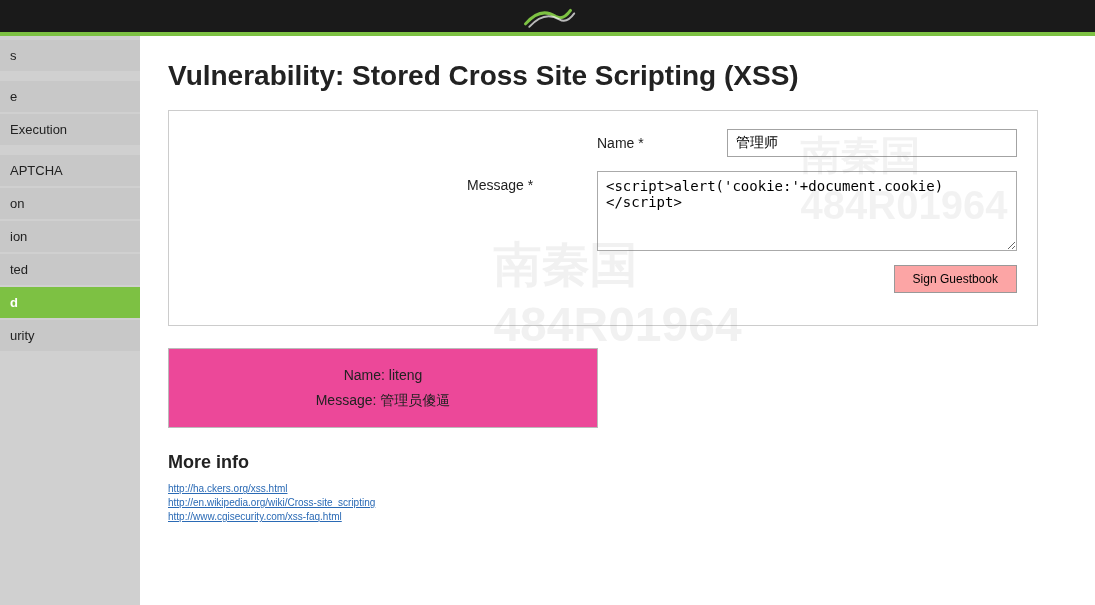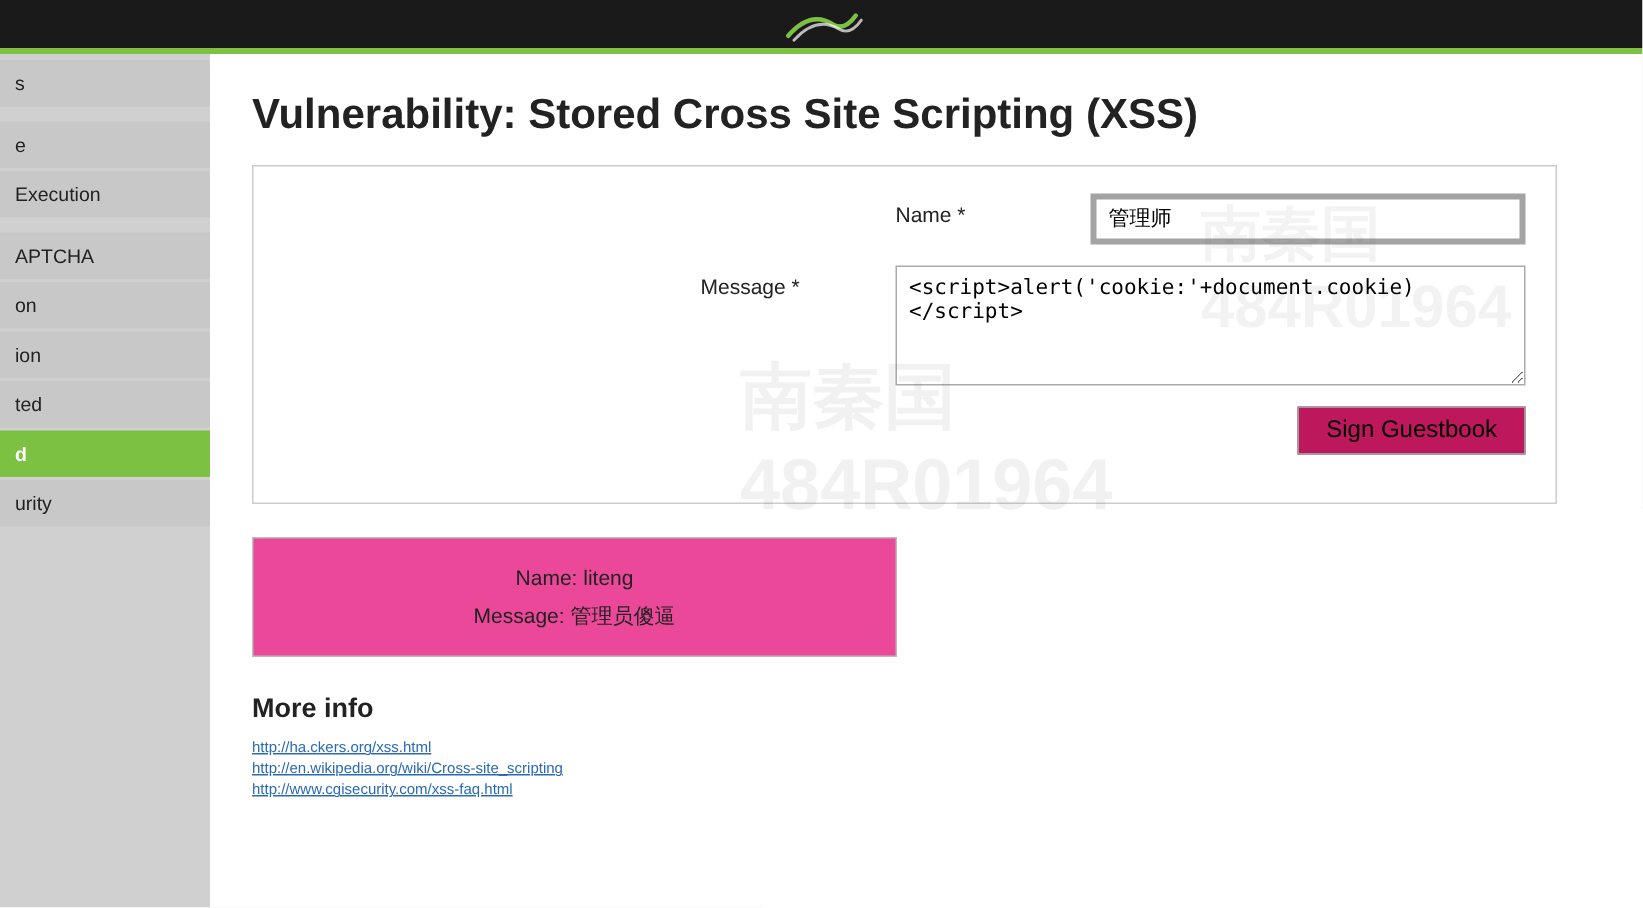--- a/index.html
+++ b/index.html
@@ -95,39 +95,39 @@
     .form-label {
       width: 130px;
       font-size: 14px;
       color: #222;
       padding-top: 6px;
       flex-shrink: 0;
     }
     .form-input {
       width: 290px;
       padding: 5px 8px;
-      border: 4px solid #a3a3a3;
+      border: 1px solid #a3a3a3;
       font-size: 14px;
       background: #fff;
     }
     .form-textarea {
       width: 420px;
       height: 80px;
       padding: 6px 8px;
       border: 1px solid #aaa;
       font-size: 14px;
       font-family: monospace;
       resize: vertical;
       background: #fff;
     }
     .sign-btn {
       padding: 6px 18px;
-      background: #be185d;
+      background: #fca5a5;
       border: 1px solid #999;
-      font-size: 16px;
+      font-size: 12px;
       cursor: pointer;
       margin-left: 130px;
     }
 
     
     .message-card {
       border: 1px solid #bbb;
       background: #ec4899;
       padding: 14px 18px;
       max-width: 430px;

